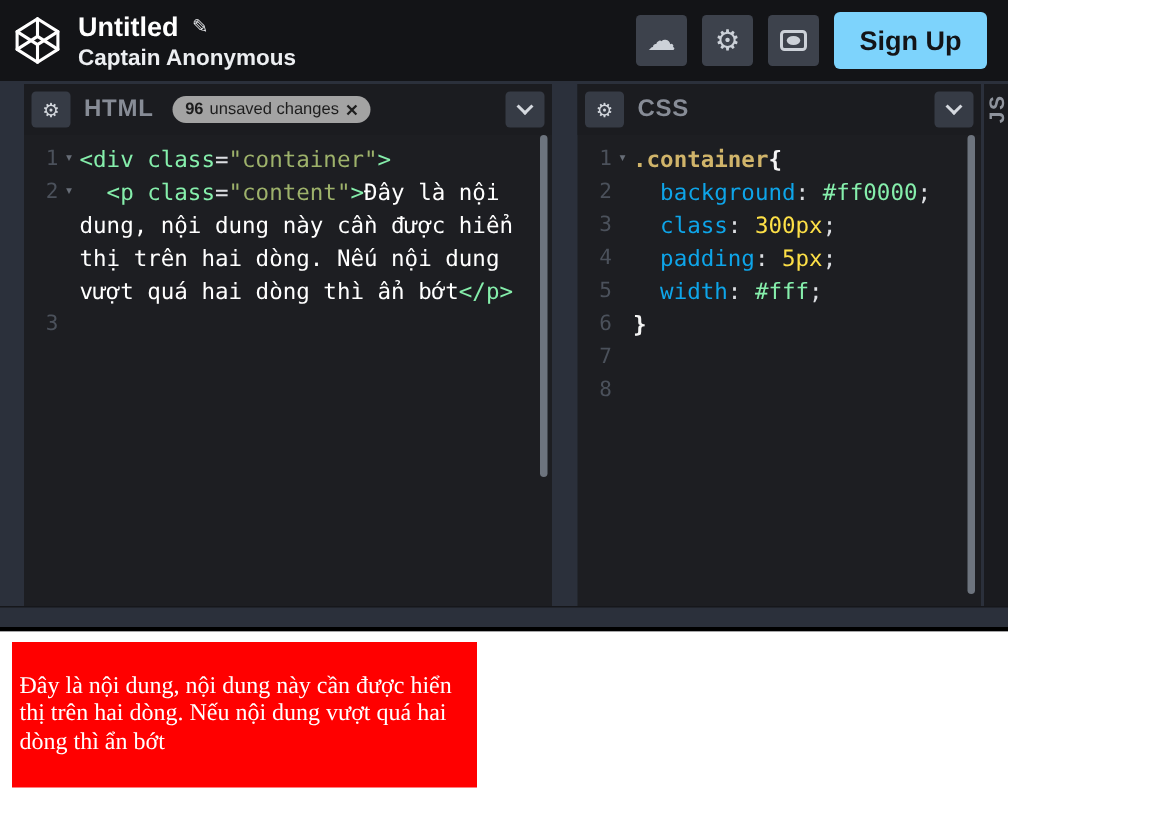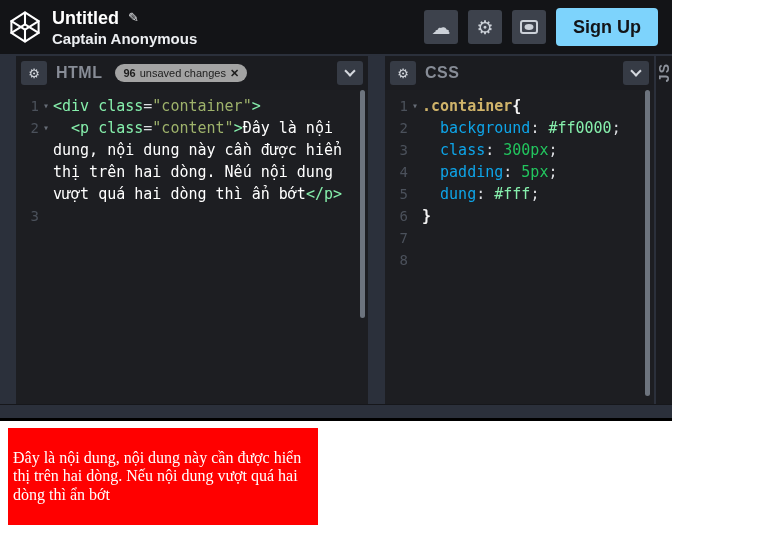--- a/index.html
+++ b/index.html
@@ -55,21 +55,21 @@
   .tok-tag   { color: #86efac; }
   .tok-attr  { color: #86efac; }
   .tok-punc  { color: #dcdee2; }
   .tok-str   { color: #9eb26b; }
   .tok-txt   { color: #ffffff; }
   .tok-ws    { color: #ffffff; }
   .tok-sel   { color: #d0b46a; font-weight: bold; }
   .tok-brace { color: #f4f4f4; font-weight: bold; }
   .tok-prop  { color: #0ea5e9; }
   .tok-hexval{ color: #86efac; }
-  .tok-num   { color: #22c55e; }
+  .tok-num   { color: #fde047; }
 
   .vscroll { position: absolute; width: 5px; border-radius: 3px; background: #6d747e; }
   .vscroll-html { right: 3px; top: 34px; height: 228px; }
   .vscroll-css  { right: 4px; top: 34px; bottom: 8px; }
 
   
   .resizer { flex: 0 0 17px; background: #2b303b; border-top: 1px solid #16171b; border-bottom: 3px solid #000; cursor: row-resize; }
   .preview { flex: 1 1 auto; background: #fff; padding: 7px 8px; }
   .preview-box { width: 310px; padding: 5px; }
   .preview-box p { font-family: "Liberation Serif", "DejaVu Serif", serif; font-size: 16px; line-height: 1.15; margin: 16px 0; }
@@ -194,21 +194,21 @@
               <span class="ln">4</span>
               <span class="fold"></span>
             </span>
             <span class="lt"><span class="tok-ws">  </span><span class="tok-prop">padding</span><span class="tok-punc">: </span><span class="tok-num">5px</span><span class="tok-punc">;</span></span>
           </div>
           <div class="cl">
             <span class="gut">
               <span class="ln">5</span>
               <span class="fold"></span>
             </span>
-            <span class="lt"><span class="tok-ws">  </span><span class="tok-prop">dung</span><span class="tok-punc">: </span><span class="tok-hexval">#fff</span><span class="tok-punc">;</span></span>
+            <span class="lt"><span class="tok-ws">  </span><span class="tok-prop">width</span><span class="tok-punc">: </span><span class="tok-hexval">#fff</span><span class="tok-punc">;</span></span>
           </div>
           <div class="cl">
             <span class="gut">
               <span class="ln">6</span>
               <span class="fold"></span>
             </span>
             <span class="lt"><span class="tok-brace">}</span></span>
           </div>
           <div class="cl">
             <span class="gut">

